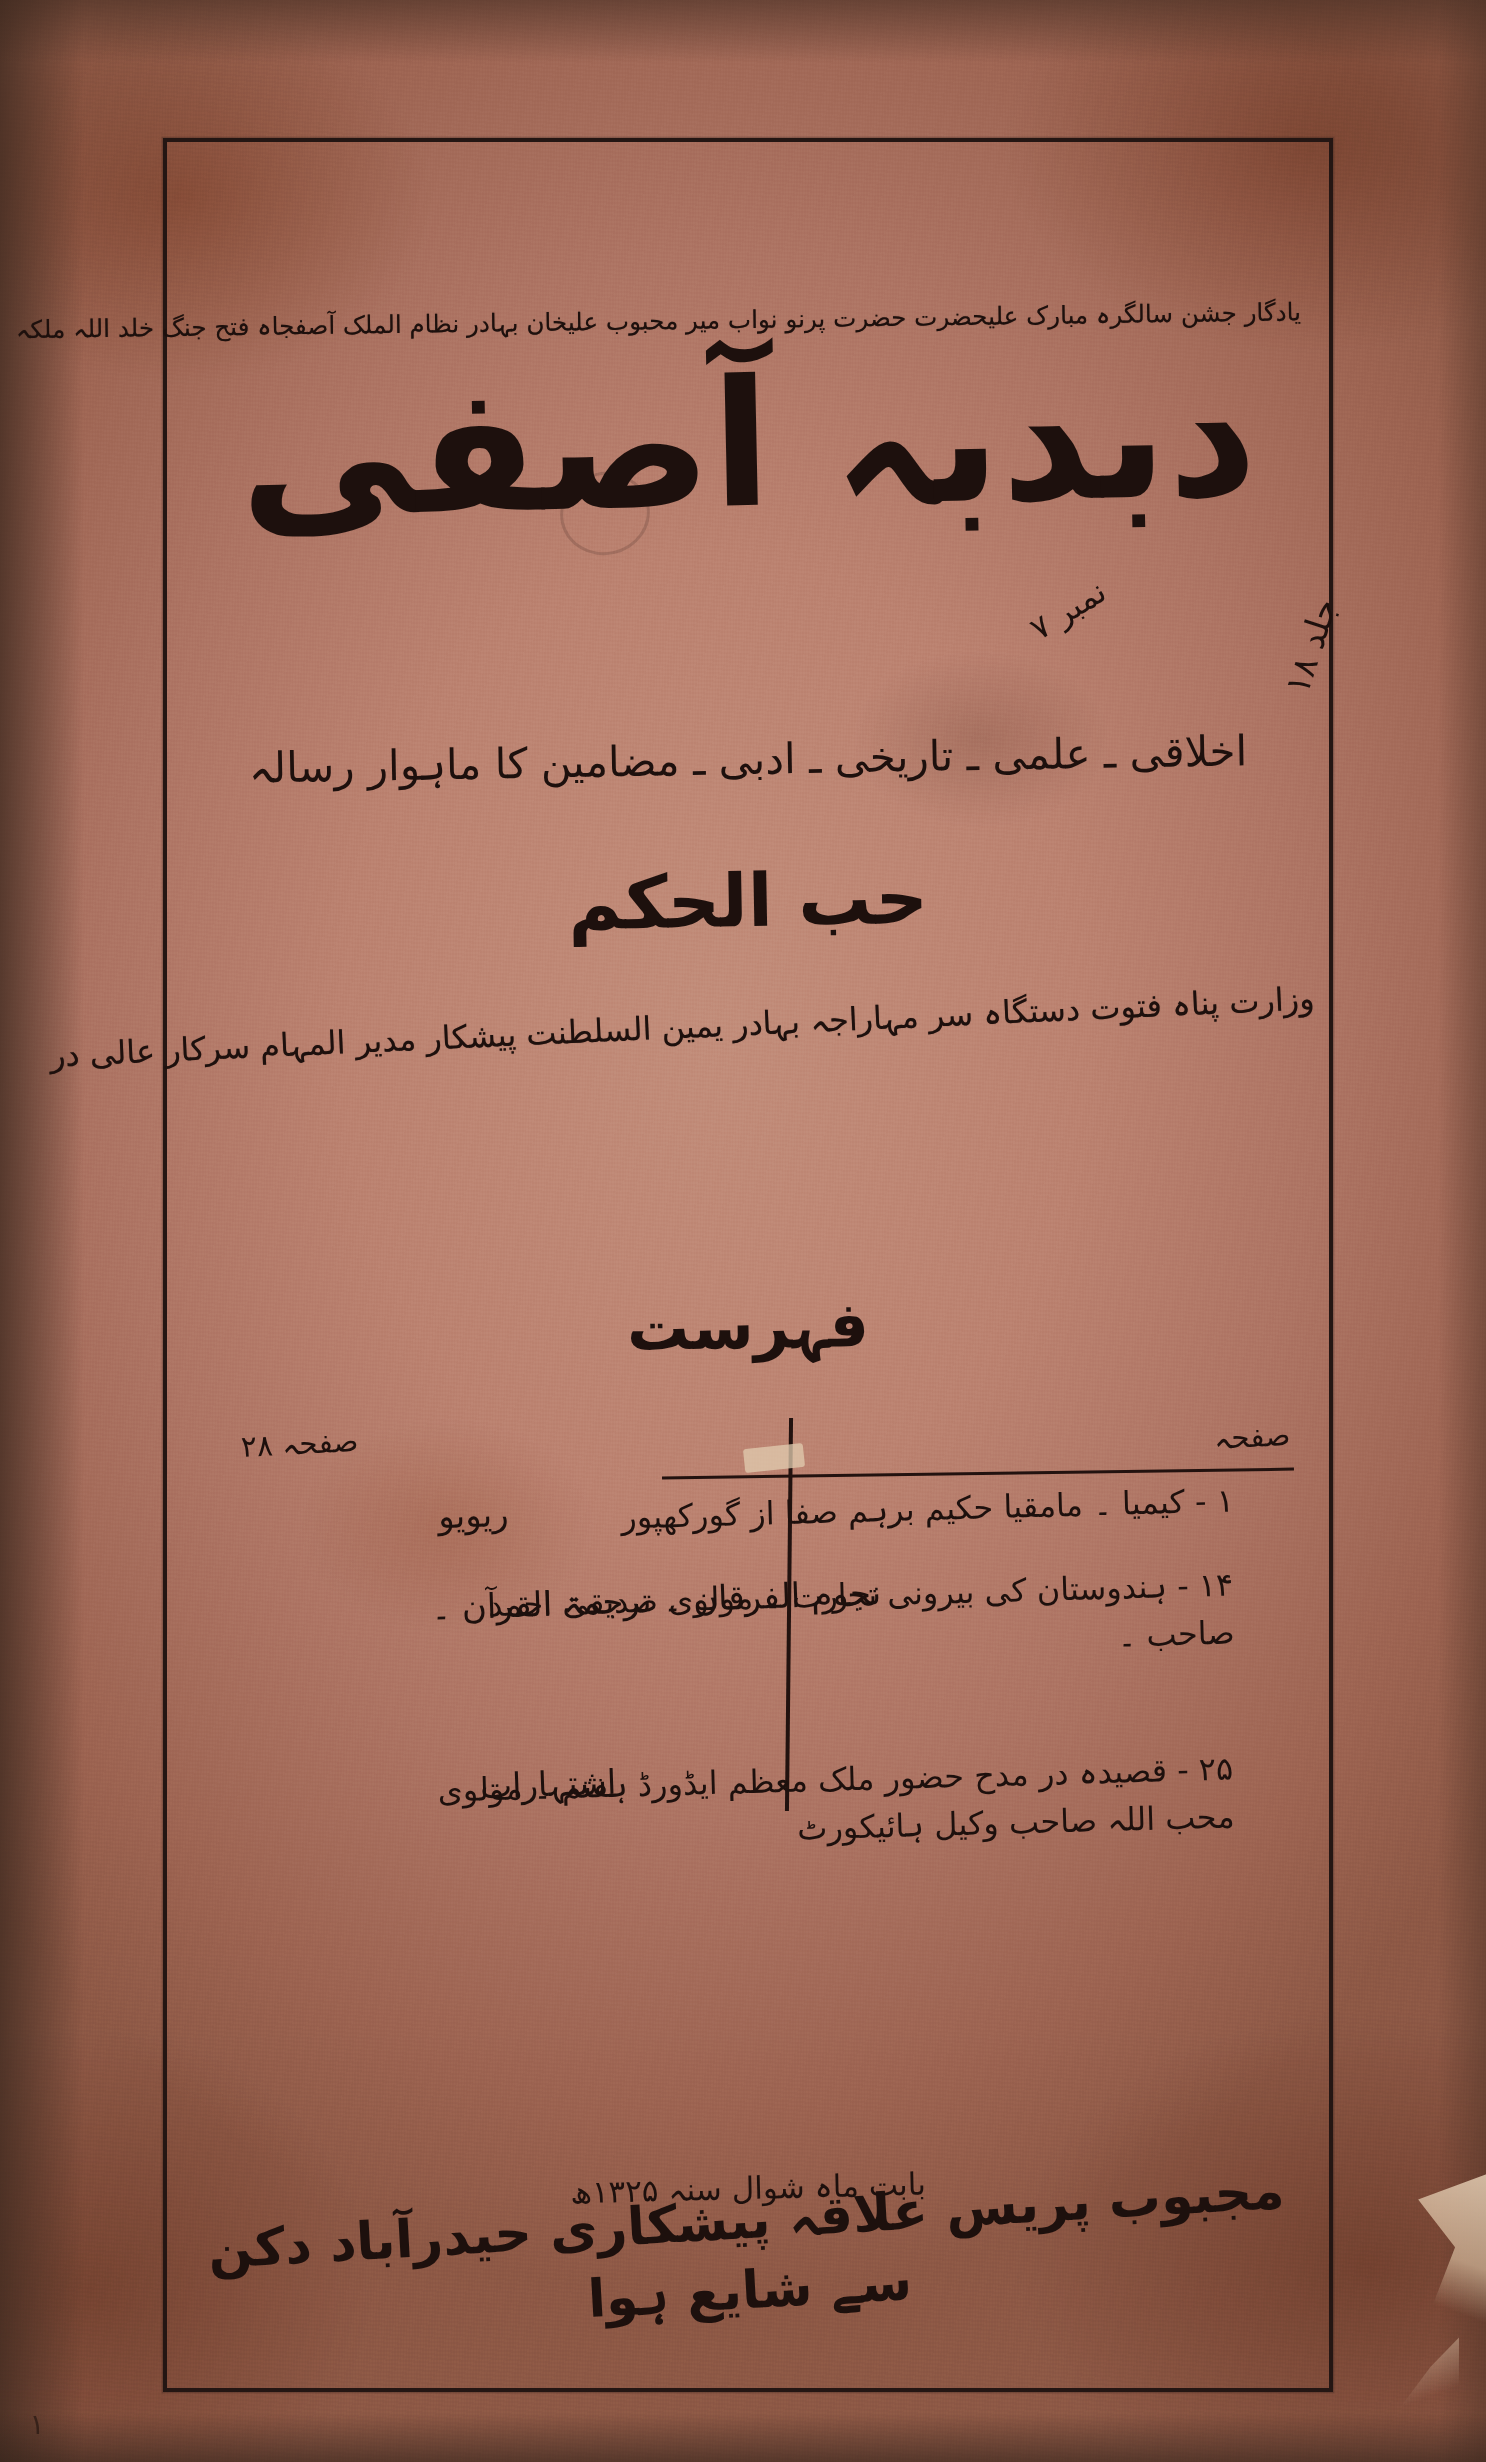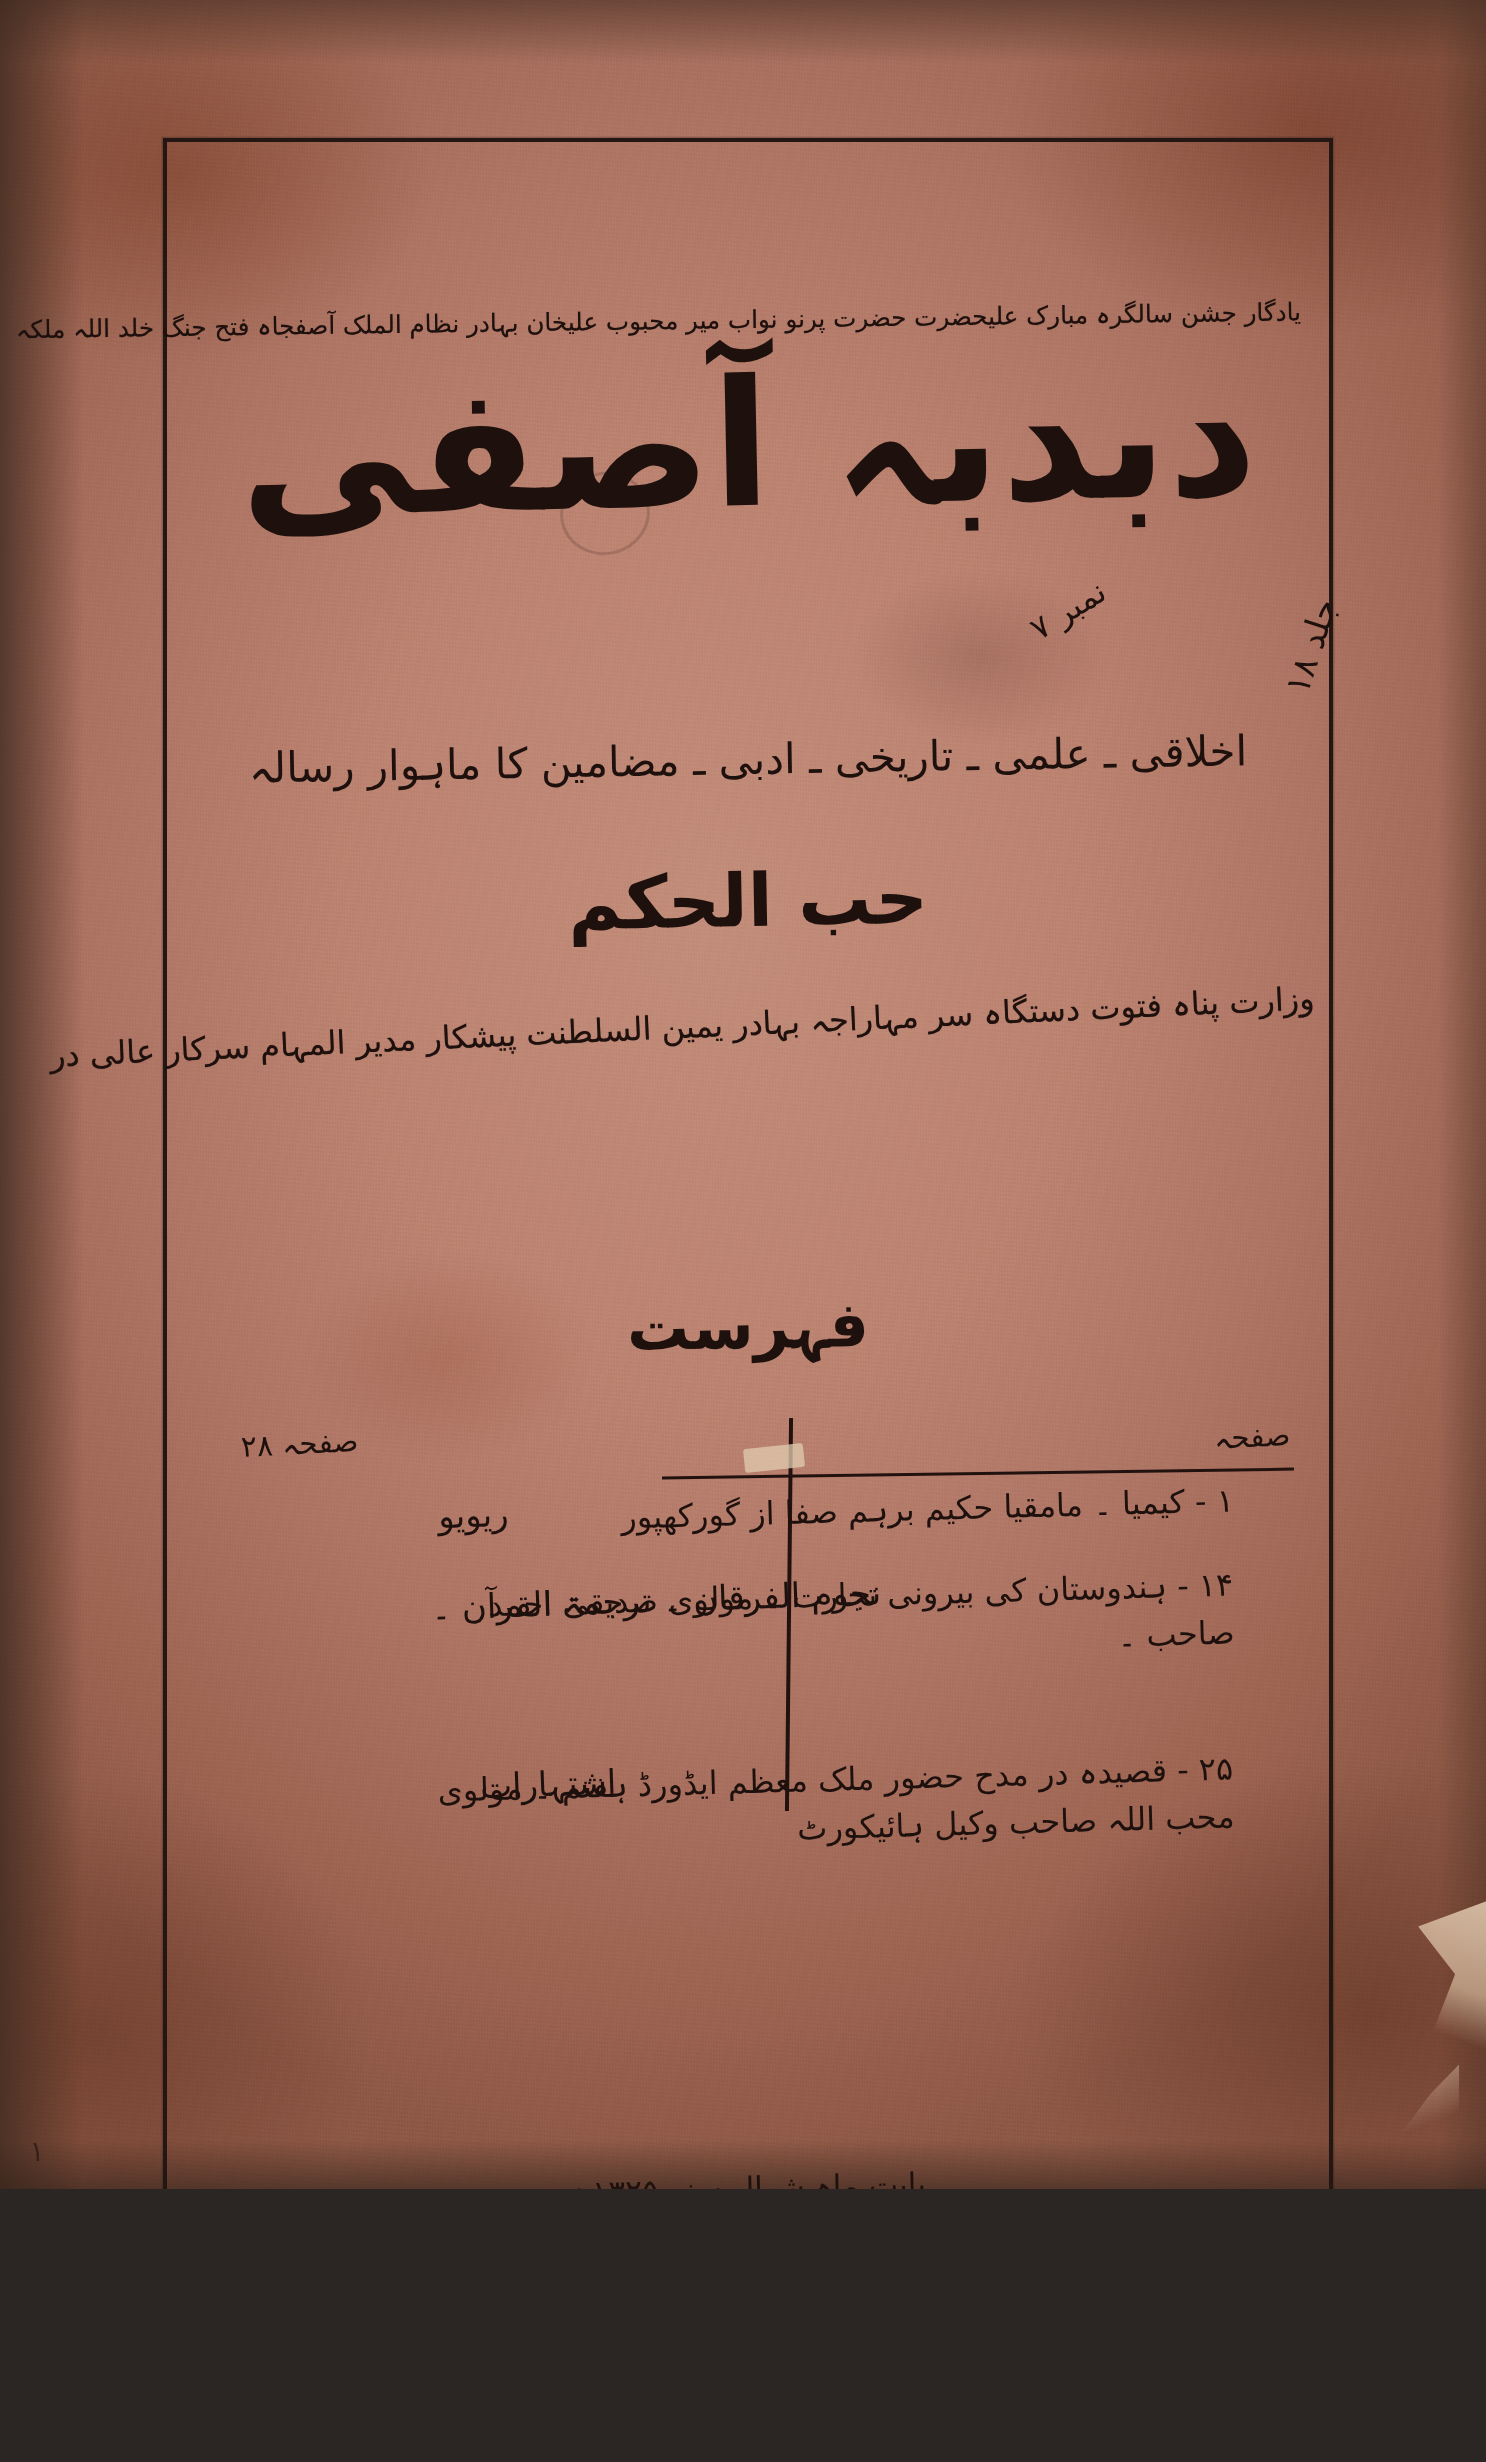--- a/index.html
+++ b/index.html
@@ -11,21 +11,21 @@
     width: 1487px;
     height: 2462px;
     overflow: hidden;
     font-family: "DejaVu Sans", sans-serif;
   }
 
   
   .page {
     position: relative;
     width: 1487px;
-    height: 2189px;
+    height: 2462px;
     background:
       radial-gradient(ellipse 983px 1263px at 48% 42%, #c28d7a 0%, #bb8270 38%, #ad7463 62%, #9c6351 85%, #8d5845 100%);
     overflow: hidden;
   }
   
   .grain {
     position: absolute;
     inset: 0;
     pointer-events: none;
     background-image:

